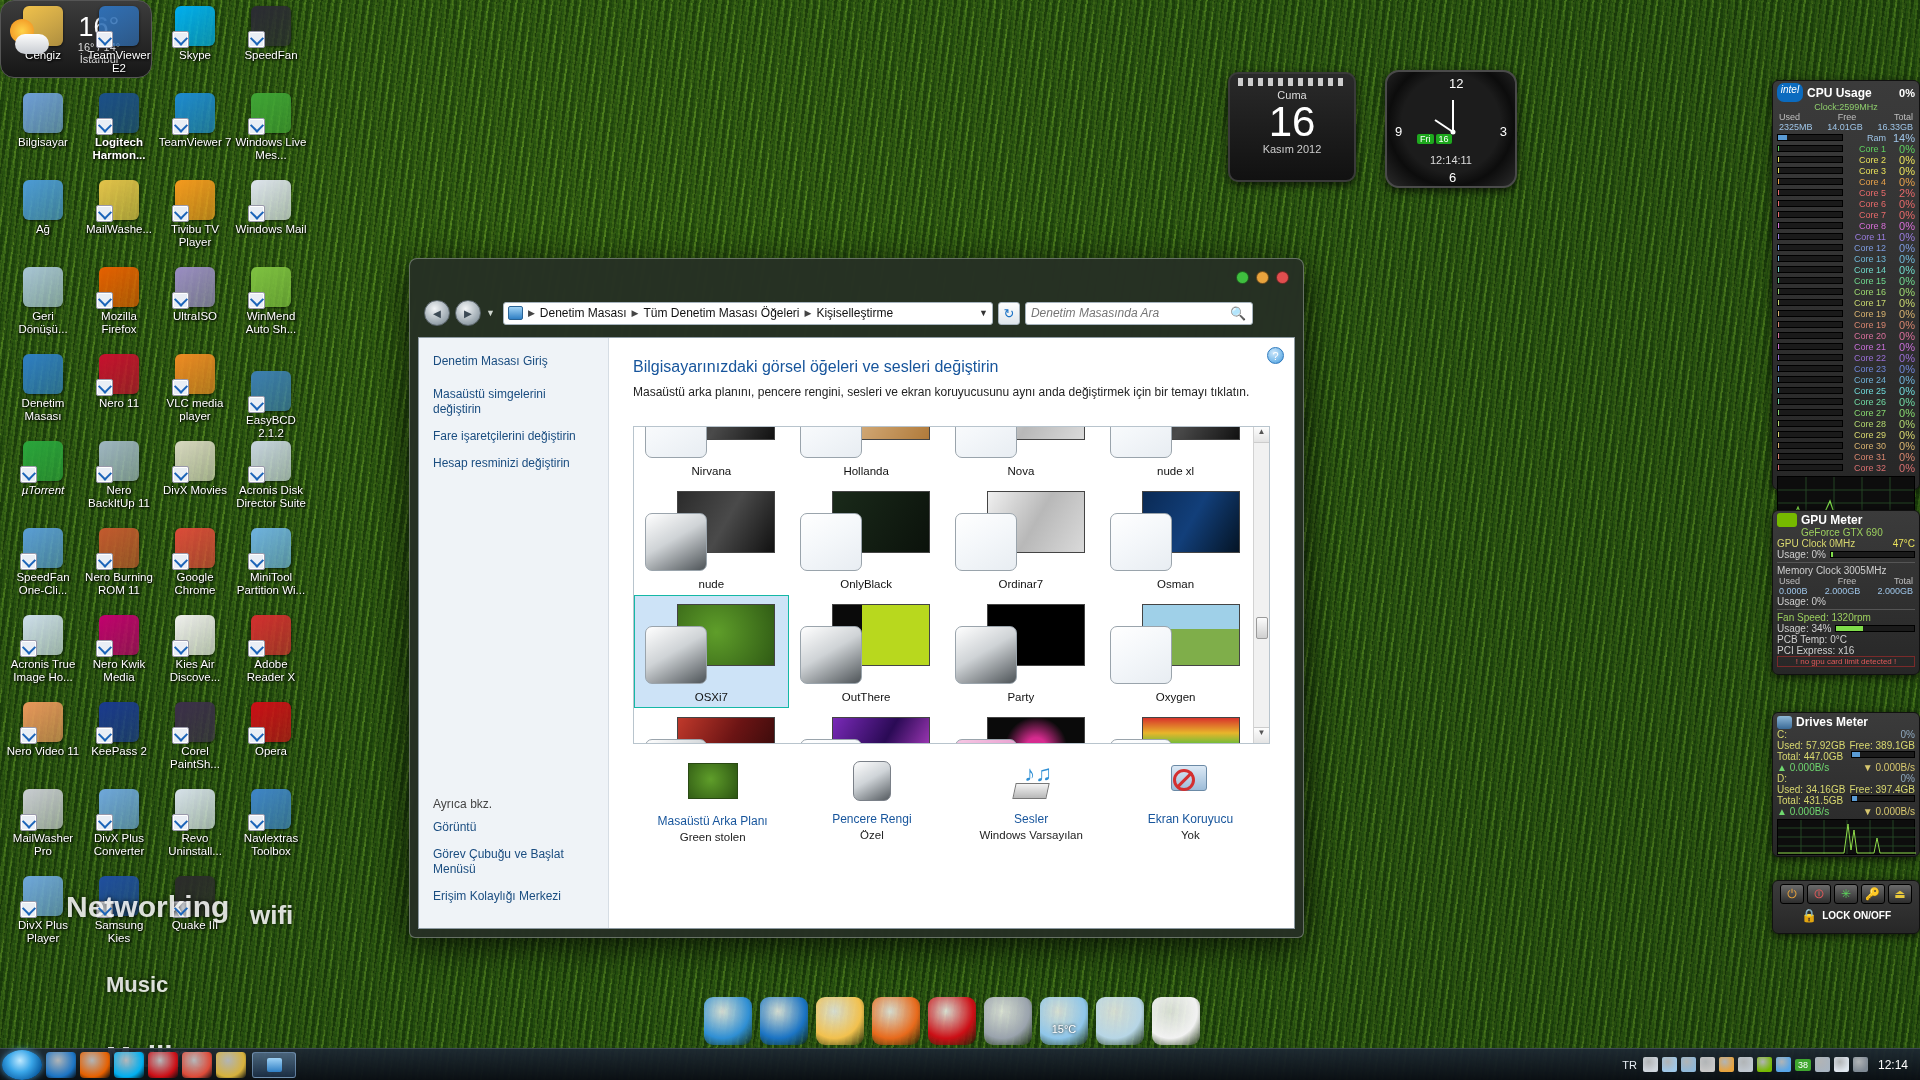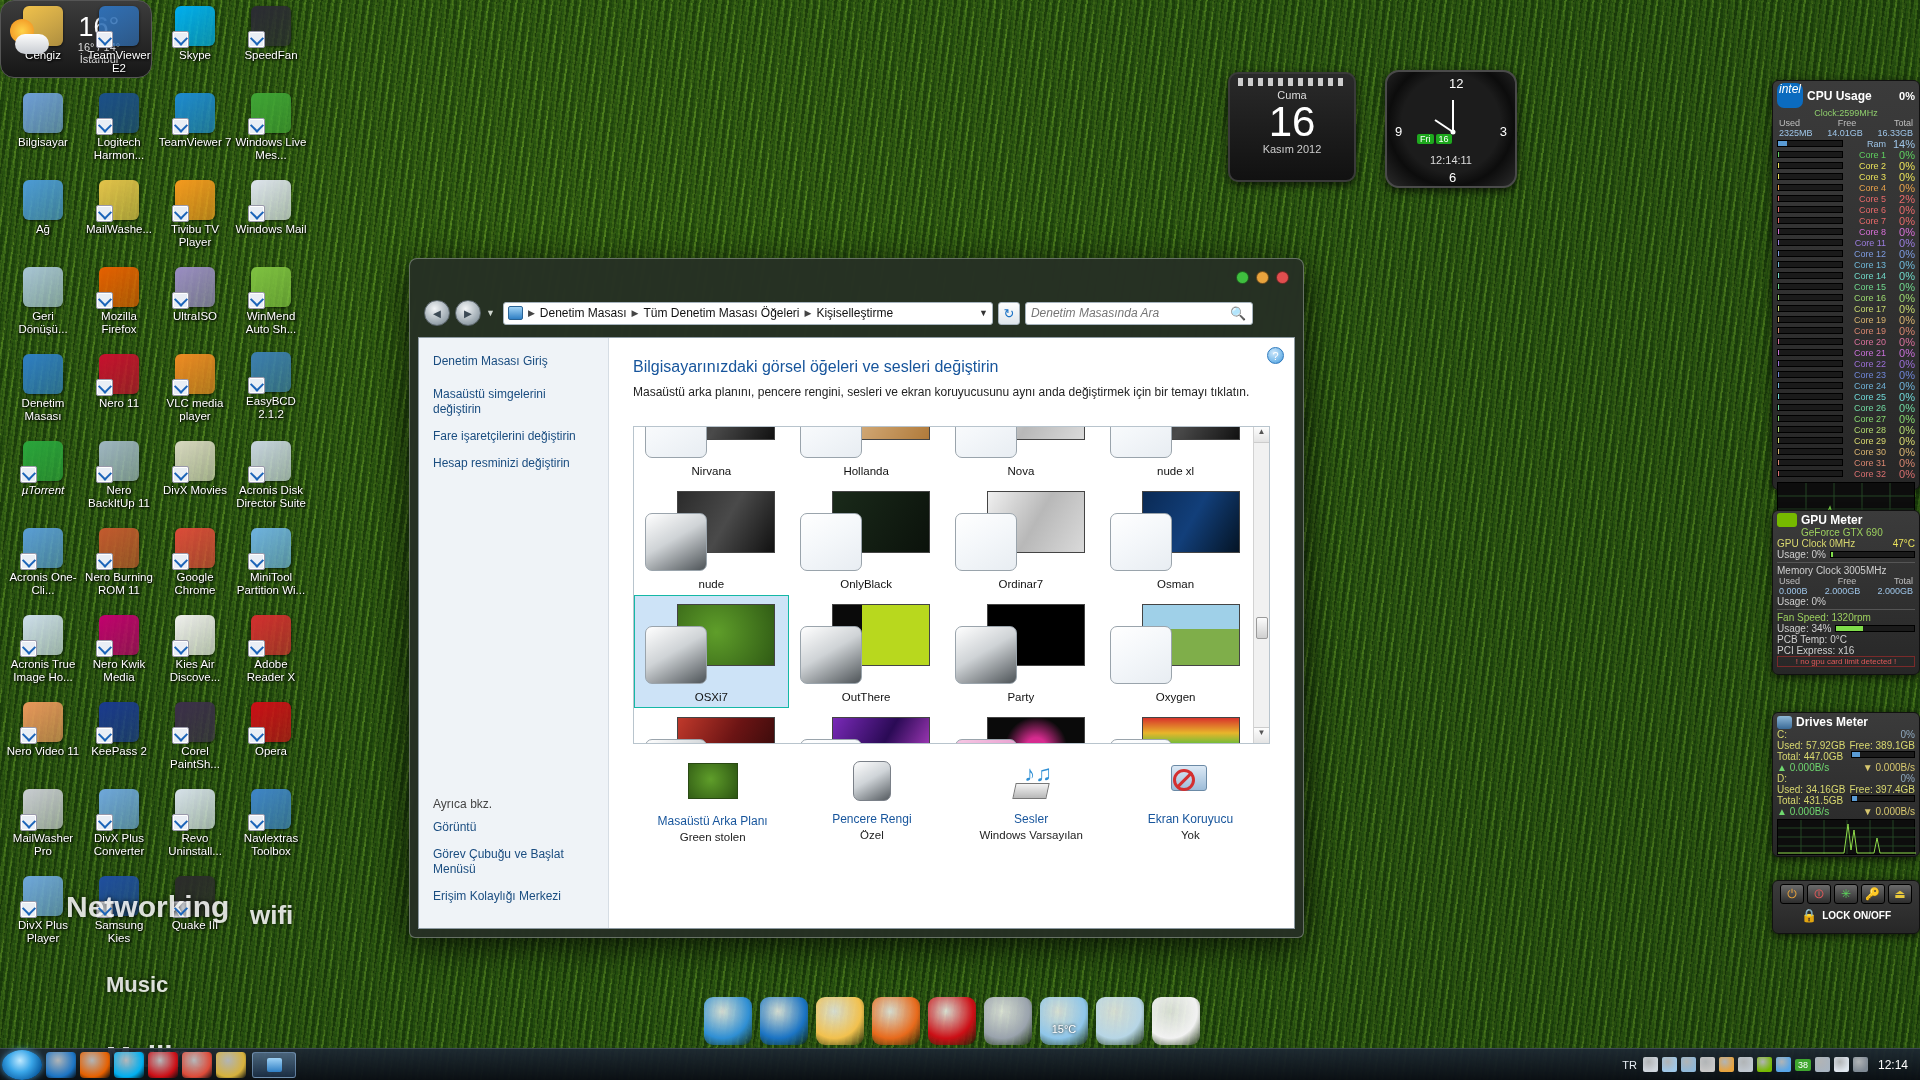--- a/index.html
+++ b/index.html
@@ -86,22 +86,22 @@
     border-radius: 14px; border: 2px solid #4a4a4a;
     box-shadow: 0 3px 10px rgba(0,0,0,.75);
     color: #fff;
   }
   .wnum { position: absolute; font-size: 13px; color: #fff; }
 
   
   #gadget-cpu { left: 1772px; top: 80px; width: 148px; height: 410px; padding: 2px 4px; }
   .cpu-head { display: flex; align-items: center; gap: 4px; }
   .intel-badge {
-    width: 26px; height: 25px; border-radius: 7px; background: #0b6bbf;
-    color: #fff; font-size: 12px; text-align: center; line-height: 13px; font-style: italic;
+    width: 26px; height: 19px; border-radius: 7px; background: #0b6bbf;
+    color: #fff; font-size: 10px; text-align: center; line-height: 13px; font-style: italic;
   }
   .cpu-clock { color: #8fce6c; text-align: center; font-size: 9px; }
   .cpu-cols { display: flex; justify-content: space-between; color: #bfbfbf; font-size: 9px; padding: 0 2px; }
   .cpu-vals { display: flex; justify-content: space-between; color: #9ec5e8; font-size: 9px; padding: 0 2px; }
   .bar-row { display: flex; align-items: center; gap: 3px; height: 11px; }
   .bar { flex: 1; height: 7px; background: #1a1a1a; border: 1px solid #000; position: relative; }
   .bar > i { display: block; height: 100%; }
   .core-label { width: 40px; font-size: 9px; text-align: right; }
   .core-pct { width: 26px; font-size: 11px; text-align: right; }
   .cpu-graph { height: 52px; margin-top: 3px; background: #0d0d0d; border: 1px solid #000; position: relative; overflow: hidden; }
@@ -270,21 +270,21 @@
       <span class="dlabel">Skype</span>
     </div>
     <div class="dicon" style="left: 234px; top: 6px;">
       <span class="glyph" style="background: linear-gradient(145deg, rgb(43, 43, 51), rgba(43, 43, 51, 0.667));"></span>
       <span class="dlabel">SpeedFan</span>
     </div>
     <div class="dicon nolink" style="left: 6px; top: 93px;">
       <span class="glyph" style="background: linear-gradient(145deg, rgb(111, 159, 216), rgba(111, 159, 216, 0.667));"></span>
       <span class="dlabel">Bilgisayar</span>
     </div>
-    <div class="dicon" style="left: 82px; top: 93px;">
+    <div class="dicon" style="left: 82px; top: 93px; font-weight: bold;">
       <span class="glyph" style="background: linear-gradient(145deg, rgb(27, 79, 138), rgba(27, 79, 138, 0.667));"></span>
       <span class="dlabel">Logitech Harmon...</span>
     </div>
     <div class="dicon" style="left: 158px; top: 93px;">
       <span class="glyph" style="background: linear-gradient(145deg, rgb(29, 139, 209), rgba(29, 139, 209, 0.667));"></span>
       <span class="dlabel">TeamViewer 7</span>
     </div>
     <div class="dicon" style="left: 234px; top: 93px;">
       <span class="glyph" style="background: linear-gradient(145deg, rgb(63, 165, 53), rgba(63, 165, 53, 0.667));"></span>
       <span class="dlabel">Windows Live Mes...</span>
@@ -326,21 +326,21 @@
       <span class="dlabel">Denetim Masası</span>
     </div>
     <div class="dicon" style="left: 82px; top: 354px;">
       <span class="glyph" style="background: linear-gradient(145deg, rgb(200, 16, 46), rgba(200, 16, 46, 0.667));"></span>
       <span class="dlabel">Nero 11</span>
     </div>
     <div class="dicon" style="left: 158px; top: 354px;">
       <span class="glyph" style="background: linear-gradient(145deg, rgb(239, 139, 35), rgba(239, 139, 35, 0.667));"></span>
       <span class="dlabel">VLC media player</span>
     </div>
-    <div class="dicon" style="left: 234px; top: 352px;">
+    <div class="dicon" style="left: 234px; top: 371px;">
       <span class="glyph" style="background: linear-gradient(145deg, rgb(60, 127, 177), rgba(60, 127, 177, 0.667));"></span>
       <span class="dlabel">EasyBCD 2.1.2</span>
     </div>
     <div class="dicon" style="left: 6px; top: 441px; font-style: italic;">
       <span class="glyph" style="background: linear-gradient(145deg, rgb(42, 166, 60), rgba(42, 166, 60, 0.667));"></span>
       <span class="dlabel">µTorrent</span>
     </div>
     <div class="dicon" style="left: 82px; top: 441px;">
       <span class="glyph" style="background: linear-gradient(145deg, rgb(159, 182, 194), rgba(159, 182, 194, 0.667));"></span>
       <span class="dlabel">Nero BackItUp 11</span>
@@ -348,21 +348,21 @@
     <div class="dicon" style="left: 158px; top: 441px;">
       <span class="glyph" style="background: linear-gradient(145deg, rgb(216, 216, 192), rgba(216, 216, 192, 0.667));"></span>
       <span class="dlabel">DivX Movies</span>
     </div>
     <div class="dicon" style="left: 234px; top: 441px;">
       <span class="glyph" style="background: linear-gradient(145deg, rgb(201, 214, 224), rgba(201, 214, 224, 0.667));"></span>
       <span class="dlabel">Acronis Disk Director Suite</span>
     </div>
     <div class="dicon" style="left: 6px; top: 528px;">
       <span class="glyph" style="background: linear-gradient(145deg, rgb(90, 158, 214), rgba(90, 158, 214, 0.667));"></span>
-      <span class="dlabel">Acronis One-Cli...</span>
+      <span class="dlabel">SpeedFan One-Cli...</span>
     </div>
     <div class="dicon" style="left: 82px; top: 528px;">
       <span class="glyph" style="background: linear-gradient(145deg, rgb(196, 90, 46), rgba(196, 90, 46, 0.667));"></span>
       <span class="dlabel">Nero Burning ROM 11</span>
     </div>
     <div class="dicon" style="left: 158px; top: 528px;">
       <span class="glyph" style="background: linear-gradient(145deg, rgb(221, 75, 57), rgba(221, 75, 57, 0.667));"></span>
       <span class="dlabel">Google Chrome</span>
     </div>
     <div class="dicon" style="left: 234px; top: 528px;">

